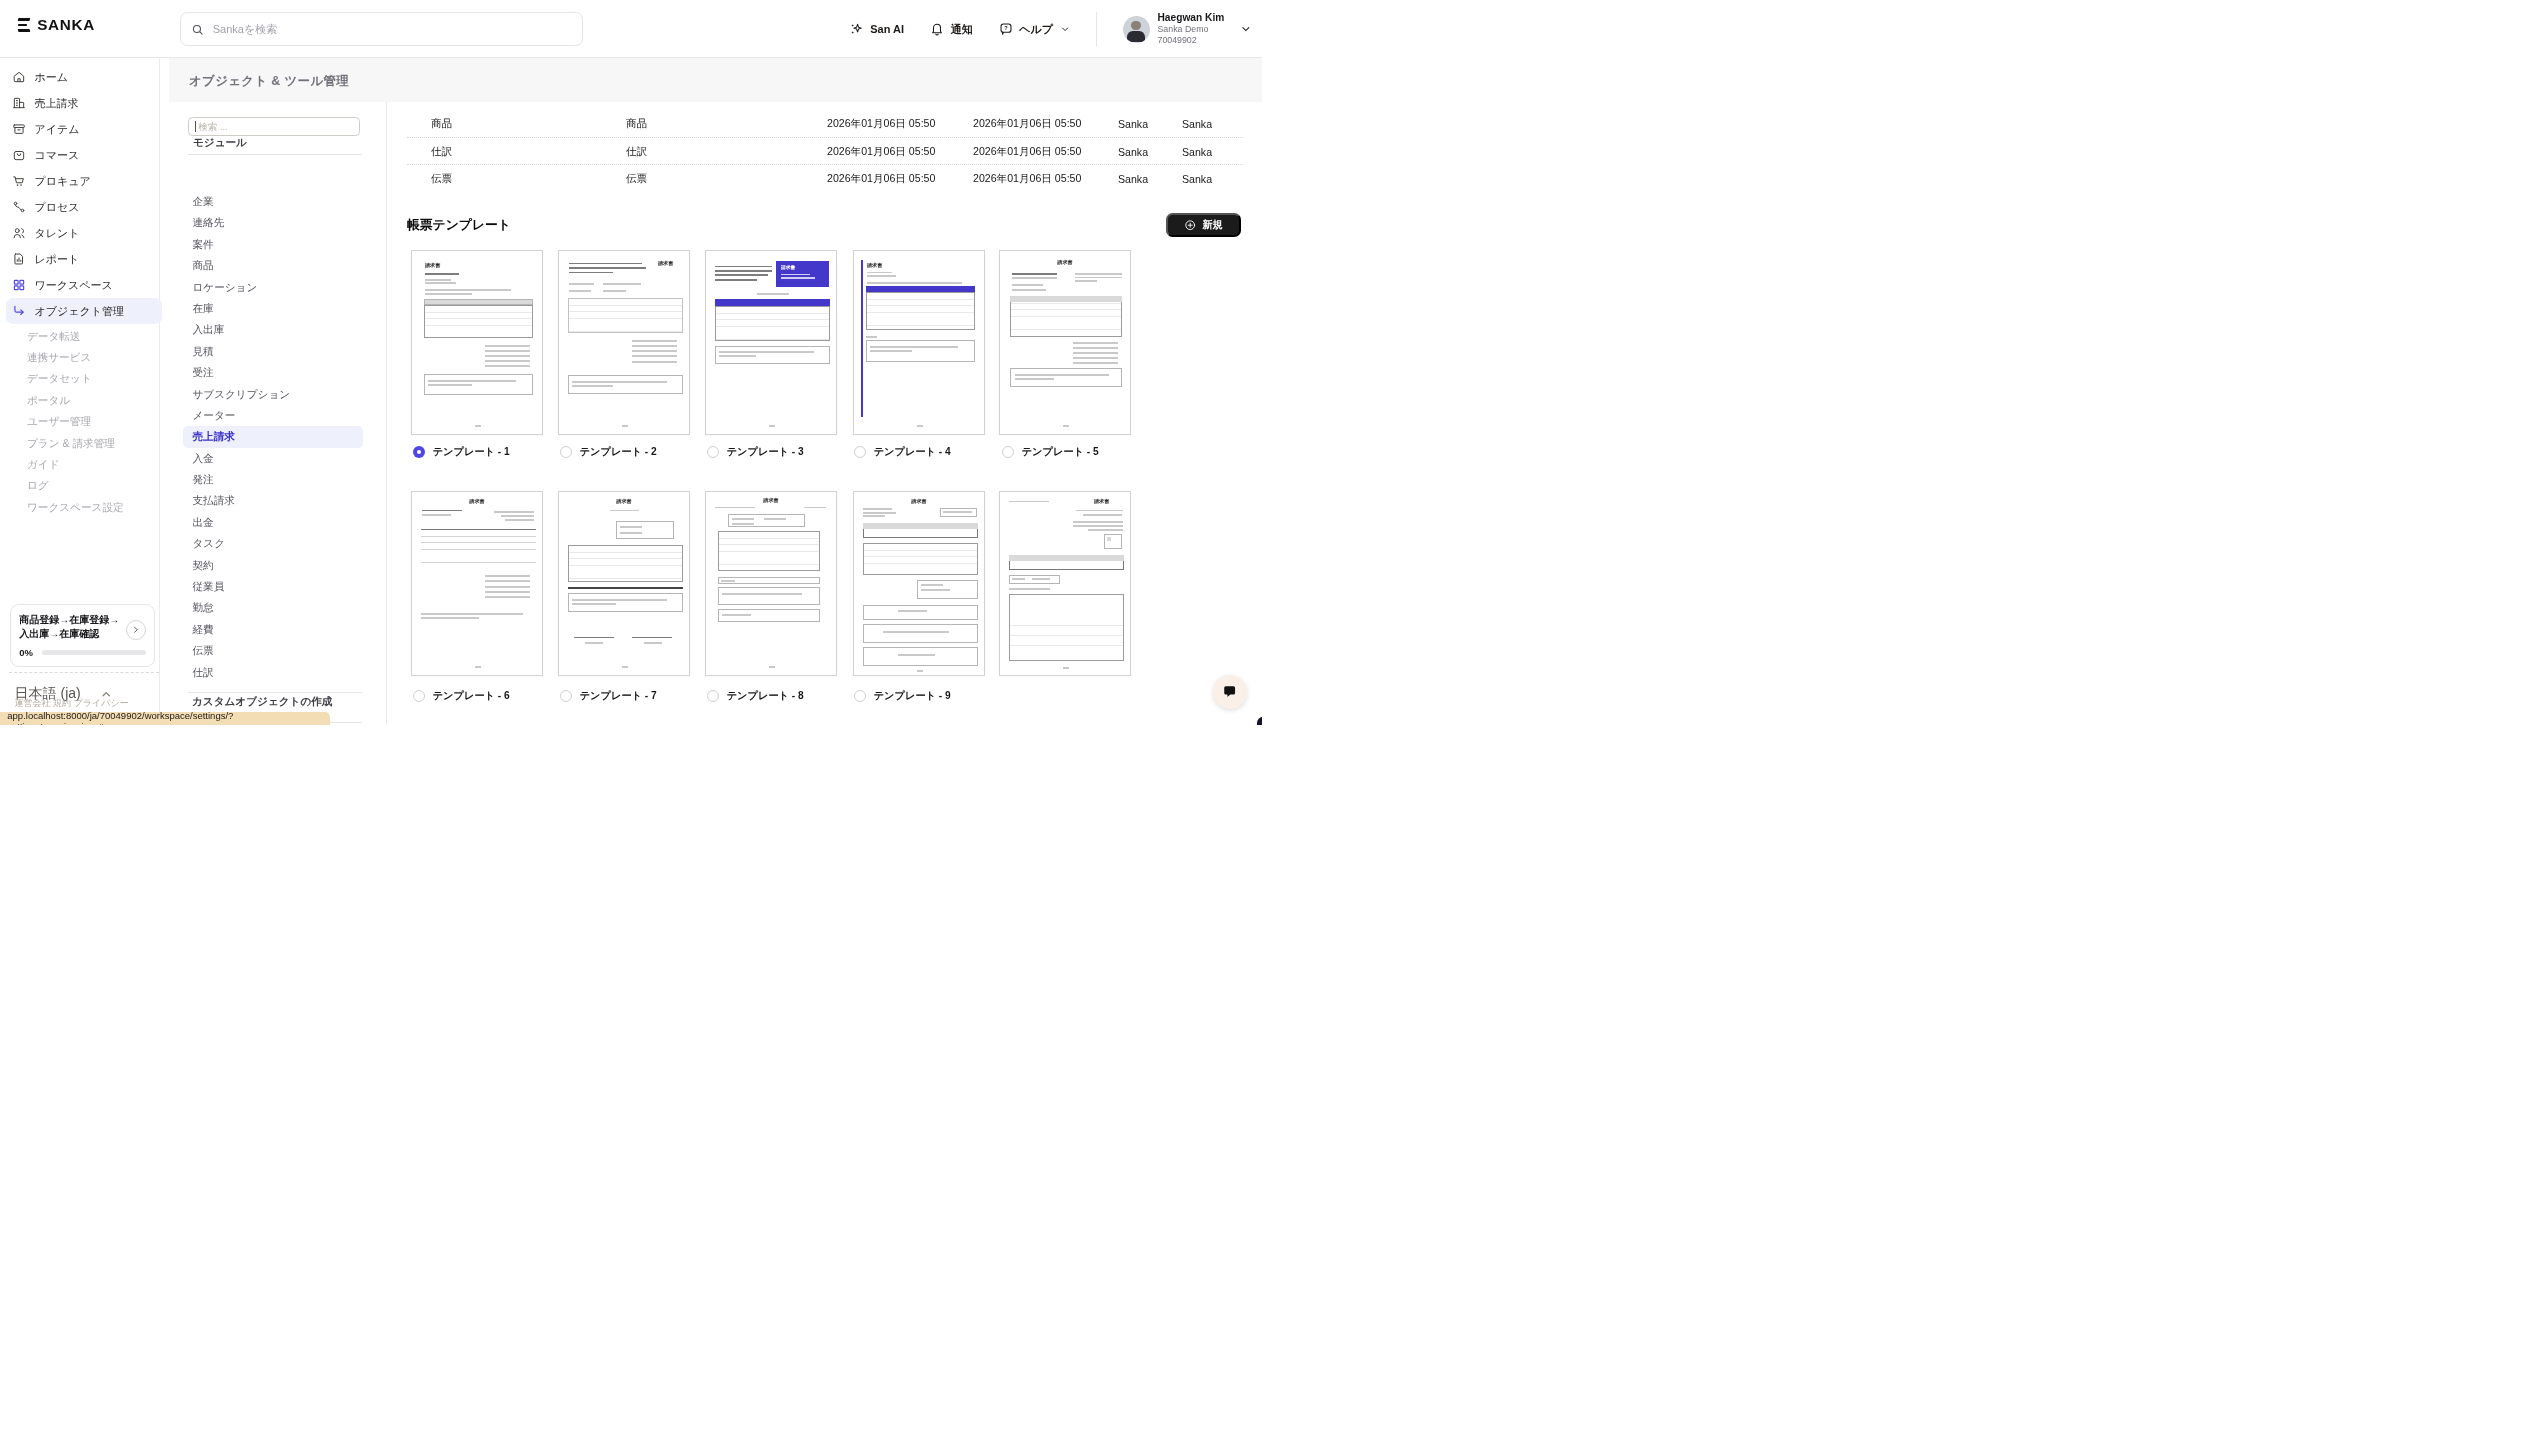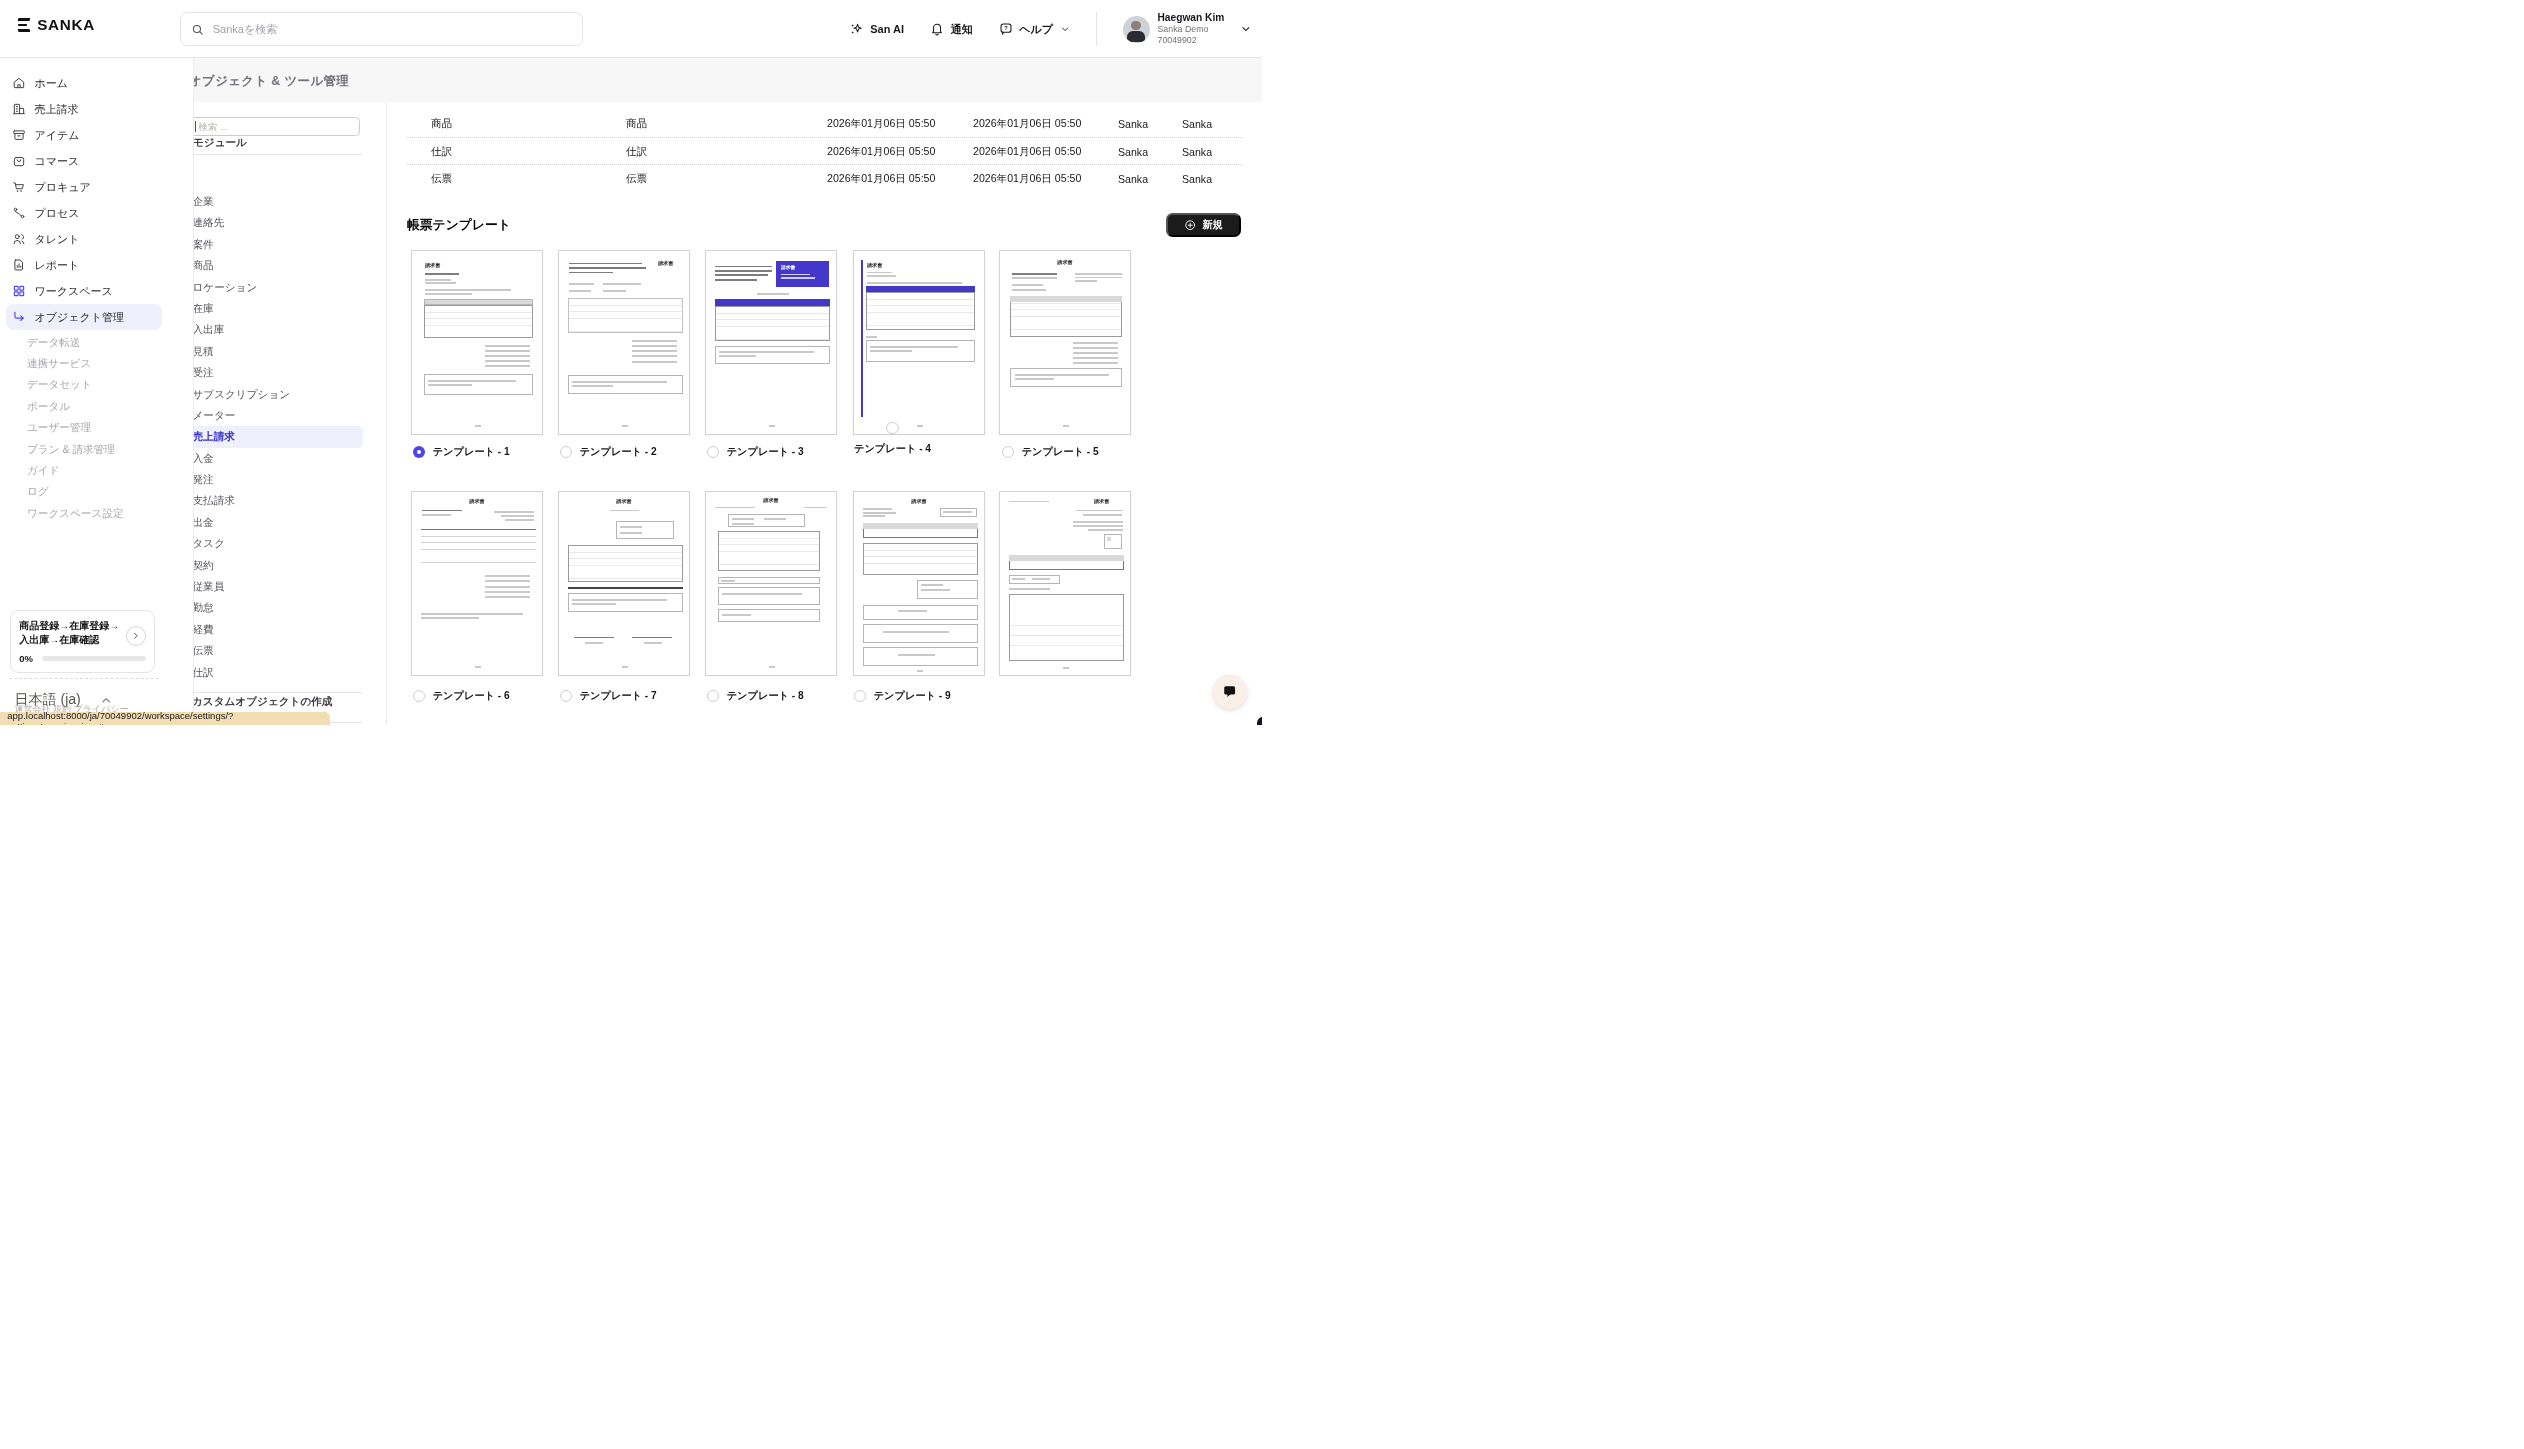--- a/index.html
+++ b/index.html
@@ -27,21 +27,21 @@
   .hnav-item{display:flex;align-items:center;gap:6.6px;font-size:11px;font-weight:600;color:#1c1917;cursor:pointer;}
   .hnav-div{width:0.7px;height:34px;background:#e4e4e7;}
   .userblk{display:flex;align-items:center;gap:8px;}
   .avatar{width:27px;height:27px;border-radius:50%;background:#cdd3d8;position:relative;overflow:hidden;}
   .avatar::before{content:"";position:absolute;left:8.8px;top:5.1px;width:9.5px;height:9.5px;border-radius:50%;background:#8a8075;}
   .avatar::after{content:"";position:absolute;left:4.4px;top:15.3px;width:18px;height:11.7px;border-radius:5.8px 5.8px 0 0;background:#2c2a33;}
   .uname{font-size:10.2px;font-weight:700;color:#18181b;line-height:12.4px;}
   .usub{font-size:8.8px;color:#71717a;line-height:11px;}
 
   
-  .sidebar{position:absolute;left:0;top:58px;width:194px;height:666px;background:#fff;
+  .sidebar{position:absolute;left:0;top:52px;width:160px;height:666px;background:#fff;
            border-right:0.7px solid #ebebee;z-index:20;}
   .snav{position:absolute;left:0;top:12.4px;width:168px;}
   .s-item{height:26px;display:flex;align-items:center;padding-left:11.7px;gap:8.8px;font-size:11px;
           font-weight:500;color:#27272a;cursor:pointer;}
   .s-item .ic{width:14px;height:14px;color:#44403c;flex:0 0 14px;}
   .s-item.sel{background:#eef0fb;border-radius:7.3px;margin:0 5.8px;padding-left:5.8px;}
   .s-item.sel .ic{color:#4f46e5;}
   .s-item .ic.blue{color:#4f46e5;}
   .ssub{position:absolute;left:0;top:274px;width:168px;}
   .ssub-item{height:21.4px;display:flex;align-items:center;padding-left:27px;font-size:10.6px;
@@ -550,21 +550,21 @@
     <span class="tname">テンプレート - 1</span>
   </div>
   <div class="tlabel" style="left:560px;top:443px;align-items:center;">
     <span class="radio"></span>
     <span class="tname">テンプレート - 2</span>
   </div>
   <div class="tlabel" style="left:707px;top:443px;">
     <span class="radio"></span>
     <span class="tname">テンプレート - 3</span>
   </div>
-  <div class="tlabel" style="left:854px;top:422px;flex-direction:column;">
+  <div class="tlabel" style="left:854px;top:443px;">
     <span class="radio"></span>
     <span class="tname">テンプレート - 4</span>
   </div>
   <div class="tlabel" style="left:1002px;top:443px;">
     <span class="radio"></span>
     <span class="tname">テンプレート - 5</span>
   </div>
 
   <div class="card" style="left:411px;top:491px;">
     <div class="tp">

